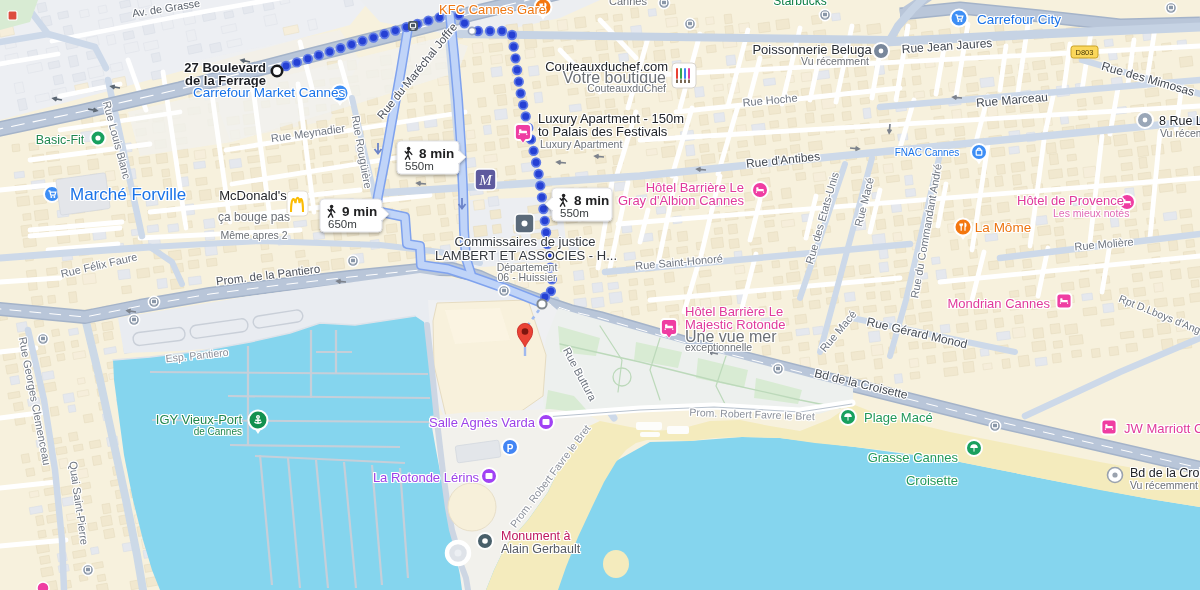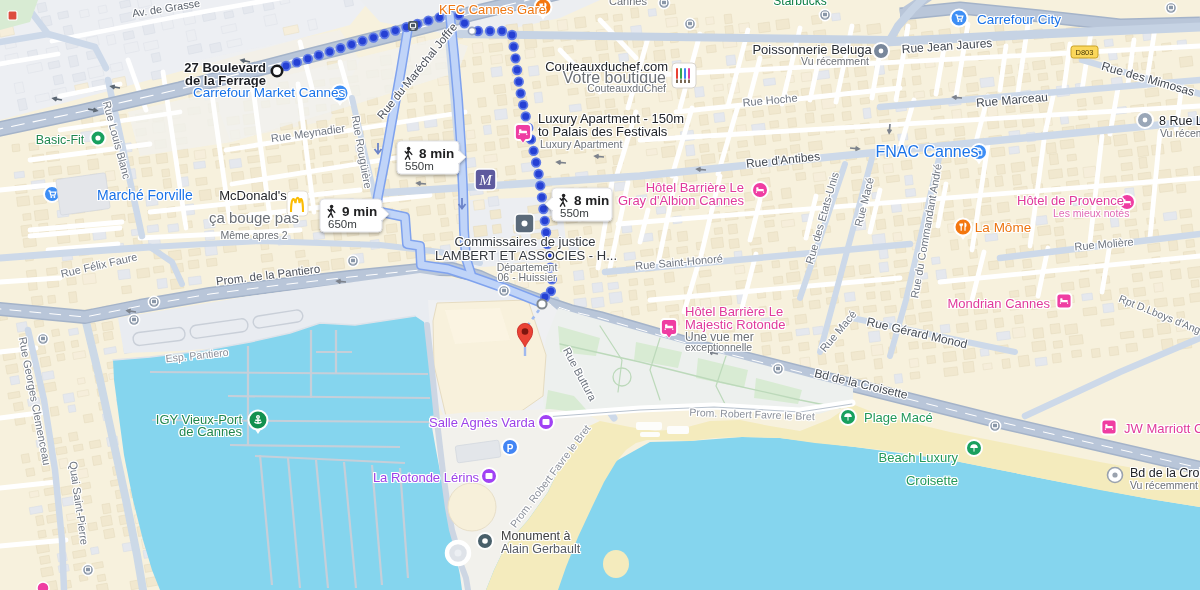--- a/index.html
+++ b/index.html
@@ -1757,57 +1757,57 @@
     <div class="lb" style="left:917px;top:333px;font-size:12px;color:#454b54;transform:translate(-50%,-50%) rotate(13deg);">Rue Gérard Monod</div>
     <div class="lb" style="left:861px;top:384px;font-size:12px;color:#454b54;transform:translate(-50%,-50%) rotate(13.5deg);">Bd de la Croisette</div>
     <div class="lb" style="left:580px;top:374px;font-size:11px;color:#6f7681;transform:translate(-50%,-50%) rotate(62deg);">Rue Buttura</div>
     <div class="lb" style="left:752px;top:414px;font-size:10.5px;color:#8c919b;transform:translate(-50%,-50%) rotate(2deg);">Prom. Robert Favre le Bret</div>
     <div class="lb" style="left:550px;top:476px;font-size:10.5px;color:#8c919b;transform:translate(-50%,-50%) rotate(-53deg);">Prom. Robert Favre le Bret</div>
     <div class="lb" style="left:1160px;top:314px;font-size:10.5px;color:#6f7681;transform:translate(-50%,-50%) rotate(22deg);">Rpt D.Lboys d'Ang</div>
     <div class="lb" style="left:266px;top:67px;font-size:13px;color:#1d1f24;font-weight:700;transform:translate(-100%,-50%);text-align:center;">27 Boulevard</div>
     <div class="lb" style="left:266px;top:80px;font-size:13px;color:#1d1f24;font-weight:700;transform:translate(-100%,-50%);">de la Ferrage</div>
     <div class="lb" style="left:193px;top:92px;font-size:13.5px;color:#1a73e8;transform:translate(0,-50%);">Carrefour Market Cannes</div>
     <div class="lb" style="left:60px;top:140px;font-size:12.5px;color:#21874e;transform:translate(-50%,-50%);">Basic-Fit</div>
-    <div class="lb" style="left:70px;top:195px;font-size:14px;color:#1a73e8;transform:translate(0,-50%);margin-left:27px;">Marché Forville</div>
+    <div class="lb" style="left:70px;top:195px;font-size:17px;color:#1a73e8;transform:translate(0,-50%);">Marché Forville</div>
     <div class="lb" style="left:253px;top:195px;font-size:13px;color:#24262b;transform:translate(-50%,-50%);">McDonald's</div>
     <div class="lb" style="left:254px;top:207px;font-size:10.5px;color:#6c7076;transform:translate(-50%,-50%);margin-top:28px;">Même apres 2</div>
-    <div class="lb" style="left:254px;top:217px;font-size:15px;color:#6c7076;transform:translate(-50%,-50%);">ça bouge pas</div>
+    <div class="lb" style="left:254px;top:217px;font-size:12px;color:#6c7076;transform:translate(-50%,-50%);">ça bouge pas</div>
     <div class="lb" style="left:480px;top:9px;font-size:13px;color:#ee7712;font-weight:500;transform:translate(-50%,-50%);padding-left:25px;">KFC Cannes Gare</div>
     <div class="lb" style="left:538px;top:118px;font-size:13px;color:#202328;transform:translate(0,-50%);">Luxury Apartment - 150m</div>
     <div class="lb" style="left:538px;top:131px;font-size:13px;color:#202328;transform:translate(0,-50%);">to Palais des Festivals</div>
     <div class="lb" style="left:540px;top:144px;font-size:10.5px;color:#6f747b;transform:translate(0,-50%);">Luxury Apartment</div>
     <div class="lb" style="left:525px;top:241px;font-size:13px;color:#33373d;transform:translate(-50%,-50%);">Commissaires de justice</div>
     <div class="lb" style="left:526px;top:255px;font-size:13px;color:#33373d;transform:translate(-50%,-50%);">LAMBERT ET ASSOCIES - H...</div>
     <div class="lb" style="left:527px;top:267px;font-size:10.5px;color:#6c7076;transform:translate(-50%,-50%);">Département</div>
     <div class="lb" style="left:527px;top:277px;font-size:10.5px;color:#6c7076;transform:translate(-50%,-50%);">06 - Huissier</div>
     <div class="lb" style="left:744px;top:187px;font-size:13px;color:#e03a9b;transform:translate(-100%,-50%);">Hôtel Barrière Le</div>
     <div class="lb" style="left:744px;top:200px;font-size:13px;color:#e03a9b;transform:translate(-100%,-50%);">Gray d'Albion Cannes</div>
-    <div class="lb" style="left:927px;top:152px;font-size:16px;color:#1a73e8;transform:translate(-50%,-50%);">FNAC Cannes</div>
+    <div class="lb" style="left:927px;top:152px;font-size:10px;color:#1a73e8;transform:translate(-50%,-50%);">FNAC Cannes</div>
     <div class="lb" style="left:1017px;top:200px;font-size:13px;color:#e03a9b;transform:translate(0,-50%);">Hôtel de Provence</div>
     <div class="lb" style="left:1053px;top:213px;font-size:10.5px;color:#e06ab5;transform:translate(0,-50%);">Les mieux notés</div>
     <div class="lb" style="left:1003px;top:227px;font-size:13.5px;color:#ec7511;transform:translate(-50%,-50%);">La Môme</div>
     <div class="lb" style="left:812px;top:49px;font-size:13px;color:#2a2e34;transform:translate(-50%,-50%);">Poissonnerie Beluga</div>
     <div class="lb" style="left:835px;top:61px;font-size:10.5px;color:#6c7076;transform:translate(-50%,-50%);">Vu récemment</div>
     <div class="lb" style="left:977px;top:19px;font-size:13.5px;color:#1a73e8;transform:translate(0,-50%);">Carrefour City</div>
     <div class="lb" style="left:668px;top:66px;font-size:13px;color:#202328;transform:translate(-100%,-50%);">Couteauxduchef.com</div>
     <div class="lb" style="left:666px;top:78px;font-size:16px;color:#6c7076;transform:translate(-100%,-50%);">Votre boutique</div>
     <div class="lb" style="left:666px;top:88px;font-size:10.5px;color:#6c7076;transform:translate(-100%,-50%);">CouteauxduChef</div>
     <div class="lb" style="left:1159px;top:121px;font-size:12.5px;color:#202328;transform:translate(0,-50%);">8 Rue L</div>
     <div class="lb" style="left:1160px;top:133px;font-size:10.5px;color:#6c7076;transform:translate(0,-50%);">Vu récem</div>
     <div class="lb" style="left:685px;top:311px;font-size:13px;color:#e03a9b;transform:translate(0,-50%);">Hôtel Barrière Le</div>
     <div class="lb" style="left:685px;top:324px;font-size:13px;color:#e03a9b;transform:translate(0,-50%);">Majestic Rotonde</div>
-    <div class="lb" style="left:685px;top:337px;font-size:12px;color:#6c7076;transform:translate(0,-50%);">Une vue mer</div>
+    <div class="lb" style="left:685px;top:337px;font-size:16px;color:#6c7076;transform:translate(0,-50%);">Une vue mer</div>
     <div class="lb" style="left:685px;top:347px;font-size:10.5px;color:#6c7076;transform:translate(0,-50%);">exceptionnelle</div>
     <div class="lb" style="left:1050px;top:303px;font-size:13px;color:#e03a9b;transform:translate(-100%,-50%);">Mondrian Cannes</div>
     <div class="lb" style="left:1124px;top:428px;font-size:13px;color:#e03a9b;transform:translate(0,-50%);">JW Marriott Ca</div>
     <div class="lb" style="left:482px;top:422px;font-size:13px;color:#9c42e8;transform:translate(-50%,-50%);">Salle Agnès Varda</div>
     <div class="lb" style="left:426px;top:477px;font-size:13px;color:#9c42e8;transform:translate(-50%,-50%);">La Rotonde Lérins</div>
-    <div class="lb" style="left:501px;top:536px;font-size:12.5px;color:#404040;transform:translate(0,-50%);">Monument à</div>
+    <div class="lb" style="left:501px;top:536px;font-size:12.5px;color:#be185d;transform:translate(0,-50%);">Monument à</div>
     <div class="lb" style="left:501px;top:549px;font-size:12.5px;color:#565b63;transform:translate(0,-50%);">Alain Gerbault</div>
     <div class="lb" style="left:242px;top:419px;font-size:13px;color:#21874e;transform:translate(-100%,-50%);">IGY Vieux-Port</div>
-    <div class="lb" style="left:242px;top:431px;font-size:13px;color:#21874e;transform:translate(-100%,-50%);padding-left:16px;">de Cannes</div>
+    <div class="lb" style="left:242px;top:431px;font-size:10px;color:#21874e;transform:translate(-100%,-50%);padding-left:16px;">de Cannes</div>
     <div class="lb" style="left:864px;top:417px;font-size:13px;color:#23995a;transform:translate(0,-50%);">Plage Macé</div>
     <div class="lb" style="left:958px;top:444px;font-size:13px;color:#23995a;transform:translate(-100%,-50%);margin-top:36px;">Croisette</div>
-    <div class="lb" style="left:958px;top:457px;font-size:13px;color:#23995a;transform:translate(-100%,-50%);">Beach Luxury</div>
+    <div class="lb" style="left:958px;top:457px;font-size:13px;color:#23995a;transform:translate(-100%,-50%);">Grasse Cannes</div>
     <div class="lb" style="left:1130px;top:473px;font-size:12.5px;color:#202328;transform:translate(0,-50%);">Bd de la Crois...</div>
     <div class="lb" style="left:1130px;top:485px;font-size:10.5px;color:#6c7076;transform:translate(0,-50%);">Vu récemment</div>
     <div class="lb" style="left:800px;top:1px;font-size:12px;color:#0c7d43;transform:translate(-50%,-50%);">Starbucks</div>
     <div class="lb" style="left:628px;top:1px;font-size:11px;color:#6c7076;transform:translate(-50%,-50%);">Cannes</div>
 </div>
 </body></html>

